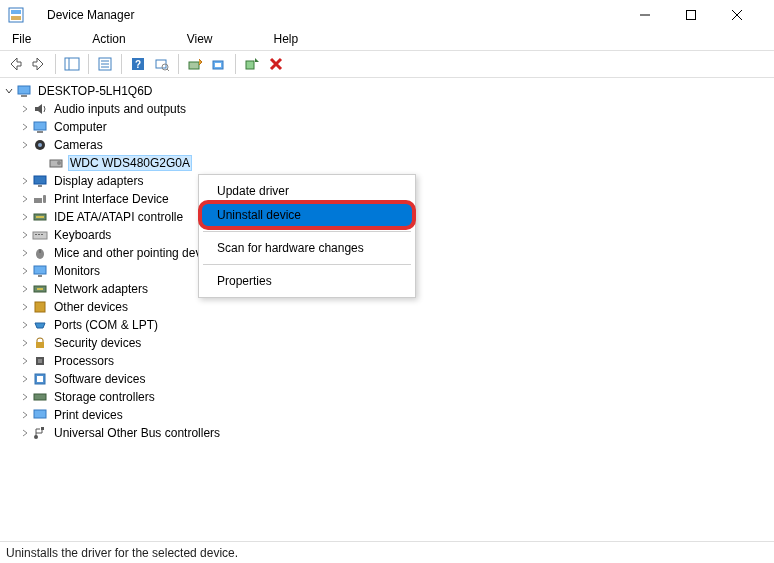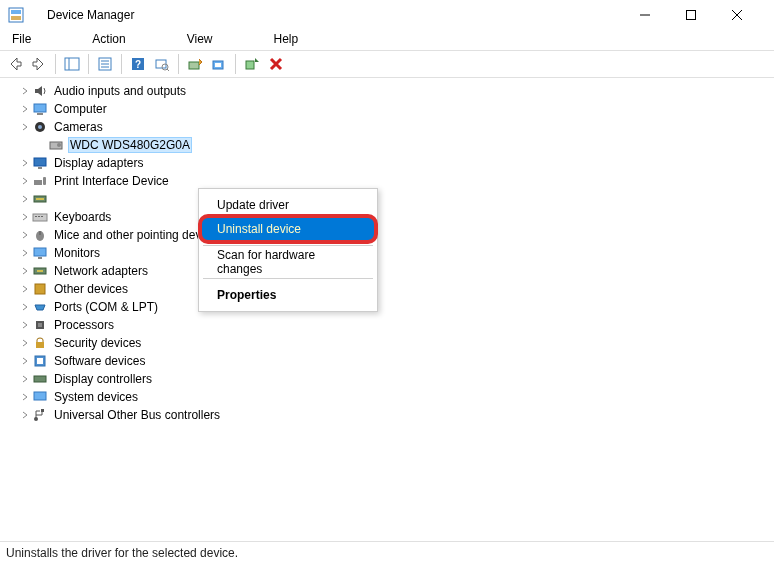--- a/index.html
+++ b/index.html
@@ -19,26 +19,26 @@
     .tree { flex: 1; overflow: auto; padding: 4px 0; }
     .tree-row { display: flex; align-items: center; height: 18px; white-space: nowrap; }
     .indent { display: inline-block; }
     .exp { width: 14px; height: 14px; display: inline-flex; align-items: center; justify-content: center; cursor: default; }
     .exp svg { width: 8px; height: 8px; }
     .nexp { width: 14px; display: inline-block; }
     .node-icon { width: 16px; height: 16px; margin-right: 4px; display: inline-flex; align-items: center; justify-content: center; }
     .node-icon svg { width: 16px; height: 16px; }
     .node-label { padding: 1px 2px; }
     .selected .node-label { background: #cce8ff; border: 1px solid #99d1ff; padding: 0 1px; }
-    .ctxmenu { position: absolute; top: 188px; left: 198px; width: 180px; background: #fff; border: 1px solid #ccc; box-shadow: 2px 2px 6px rgba(0,0,0,0.2); padding: 4px 2px; }
+    .ctxmenu { position: absolute; top: 174px; left: 198px; width: 218px; background: #fff; border: 1px solid #ccc; box-shadow: 2px 2px 6px rgba(0,0,0,0.2); padding: 4px 2px; }
     .ctx-item { height: 24px; display: flex; align-items: center; padding: 0 16px; cursor: default; }
     .ctx-divider { height: 1px; background: #d0d0d0; margin: 4px 2px; }
-    .ctx-highlight { background: #0078d7; color: #fef9c3; position: relative; }
+    .ctx-highlight { background: #0078d7; color: #000000; position: relative; }
     .ctx-ring { position: absolute; inset: -3px; border: 4px solid #e03030; border-radius: 10px; pointer-events: none; }
-    .ctx-bold { font-weight: bold; }
+    .ctx-bold { font-weight: normal; }
     .statusbar { height: 22px; border-top: 1px solid #e0e0e0; display: flex; align-items: center; padding: 0 6px; font-size: 12px; color: #222; }
   </style>
 </head>
 <body>
 
 <div class="titlebar">
   <span class="titlebar-icon">
     <svg viewBox="0 0 16 16">
         <rect x="1" y="1" width="14" height="14" fill="#fff" stroke="#3478c0"></rect>
         <rect x="3" y="3" width="10" height="4" fill="#6bb0f0"></rect>
@@ -135,20 +135,35 @@
       </svg>
     </div>
   <div class="tb-btn">
       <svg viewBox="0 0 16 16">
         <path d="M3 3 L13 13 M13 3 L3 13" stroke="#d02020" stroke-width="3"></path>
       </svg>
     </div>
 </div>
 
 <div class="tree">
+  <div class="tree-row">
+    <span class="indent" style="width:2px"></span>
+    <span class="exp">
+        <svg viewBox="0 0 8 8">
+          <path d="M1 2 L4 6 L7 2" fill="none" stroke="#404040"></path>
+        </svg>
+      </span>
+    <span class="node-icon">
+        <svg viewBox="0 0 16 16">
+          <rect x="2" y="3" width="12" height="8" fill="#6bb0f0" stroke="#3478c0"></rect>
+          <rect x="5" y="12" width="6" height="2" fill="#888"></rect>
+        </svg>
+      </span>
+    <span class="node-label">DESKTOP-5LH1Q6D</span>
+  </div>
 
   <div class="tree-row">
       <span class="indent" style="width:18px"></span>
       <span class="exp">
         <svg viewBox="0 0 8 8">
           <path d="M2 1 L6 4 L2 7" fill="none" stroke="#888"></path>
         </svg>
       </span>
       <span class="node-icon">
         <svg viewBox="0 0 16 16">
@@ -243,20 +258,21 @@
         <svg viewBox="0 0 8 8">
           <path d="M2 1 L6 4 L2 7" fill="none" stroke="#888"></path>
         </svg>
       </span>
       <span class="node-icon">
         <svg viewBox="0 0 16 16">
           <rect x="2" y="5" width="12" height="6" fill="#6a8a6a" stroke="#3a5a3a"></rect>
           <rect x="4" y="7" width="8" height="2" fill="#d0c050"></rect>
         </svg>
       </span>
+      <span class="node-label">IDE ATA/ATAPI controlle</span>
     </div>
 
   <div class="tree-row">
       <span class="indent" style="width:18px"></span>
       <span class="exp">
         <svg viewBox="0 0 8 8">
           <path d="M2 1 L6 4 L2 7" fill="none" stroke="#888"></path>
         </svg>
       </span>
       <span class="node-icon">
@@ -351,43 +367,43 @@
 
   <div class="tree-row">
       <span class="indent" style="width:18px"></span>
       <span class="exp">
         <svg viewBox="0 0 8 8">
           <path d="M2 1 L6 4 L2 7" fill="none" stroke="#888"></path>
         </svg>
       </span>
       <span class="node-icon">
         <svg viewBox="0 0 16 16">
+          <rect x="4" y="7" width="8" height="6" fill="#d0a030"></rect>
+          <path d="M5 7 L5 5 Q5 3 8 3 Q11 3 11 5 L11 7" fill="none" stroke="#a07010"></path>
+        </svg>
+      </span>
+      <span class="node-label">Security devices</span>
+    </div>
+
+  <div class="tree-row">
+      <span class="indent" style="width:18px"></span>
+      <span class="exp">
+        <svg viewBox="0 0 8 8">
+          <path d="M2 1 L6 4 L2 7" fill="none" stroke="#888"></path>
+        </svg>
+      </span>
+      <span class="node-icon">
+        <svg viewBox="0 0 16 16">
           <rect x="4" y="4" width="8" height="8" fill="#555"></rect>
           <rect x="6" y="6" width="4" height="4" fill="#888"></rect>
         </svg>
       </span>
       <span class="node-label">Processors</span>
     </div>
 
-  <div class="tree-row">
-      <span class="indent" style="width:18px"></span>
-      <span class="exp">
-        <svg viewBox="0 0 8 8">
-          <path d="M2 1 L6 4 L2 7" fill="none" stroke="#888"></path>
-        </svg>
-      </span>
-      <span class="node-icon">
-        <svg viewBox="0 0 16 16">
-          <rect x="4" y="7" width="8" height="6" fill="#d0a030"></rect>
-          <path d="M5 7 L5 5 Q5 3 8 3 Q11 3 11 5 L11 7" fill="none" stroke="#a07010"></path>
-        </svg>
-      </span>
-      <span class="node-label">Security devices</span>
-    </div>
-
 
   <div class="tree-row">
       <span class="indent" style="width:18px"></span>
       <span class="exp">
         <svg viewBox="0 0 8 8">
           <path d="M2 1 L6 4 L2 7" fill="none" stroke="#888"></path>
         </svg>
       </span>
       <span class="node-icon">
         <svg viewBox="0 0 16 16">
@@ -404,36 +420,36 @@
       <span class="exp">
         <svg viewBox="0 0 8 8">
           <path d="M2 1 L6 4 L2 7" fill="none" stroke="#888"></path>
         </svg>
       </span>
       <span class="node-icon">
         <svg viewBox="0 0 16 16">
           <rect x="2" y="5" width="12" height="6" fill="#6a8a6a" stroke="#3a5a3a"></rect>
         </svg>
       </span>
-      <span class="node-label">Display controllers</span>
+      <span class="node-label">Storage controllers</span>
     </div>
 
   <div class="tree-row">
       <span class="indent" style="width:18px"></span>
       <span class="exp">
         <svg viewBox="0 0 8 8">
           <path d="M2 1 L6 4 L2 7" fill="none" stroke="#888"></path>
         </svg>
       </span>
       <span class="node-icon">
         <svg viewBox="0 0 16 16">
           <rect x="2" y="3" width="12" height="8" fill="#6bb0f0" stroke="#3478c0"></rect>
         </svg>
       </span>
-      <span class="node-label">System devices</span>
+      <span class="node-label">Print devices</span>
     </div>
 
   <div class="tree-row">
       <span class="indent" style="width:18px"></span>
       <span class="exp">
         <svg viewBox="0 0 8 8">
           <path d="M2 1 L6 4 L2 7" fill="none" stroke="#888"></path>
         </svg>
       </span>
       <span class="node-icon">

